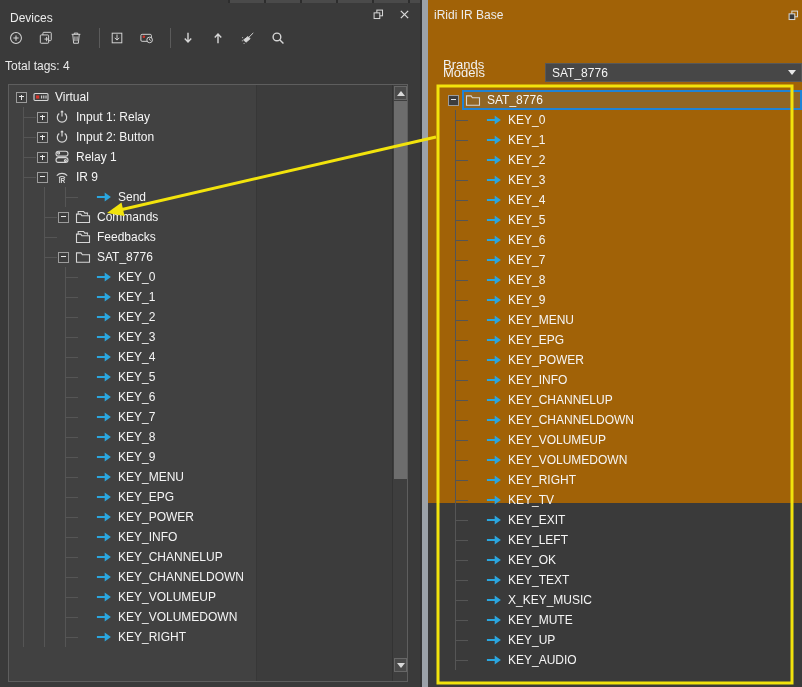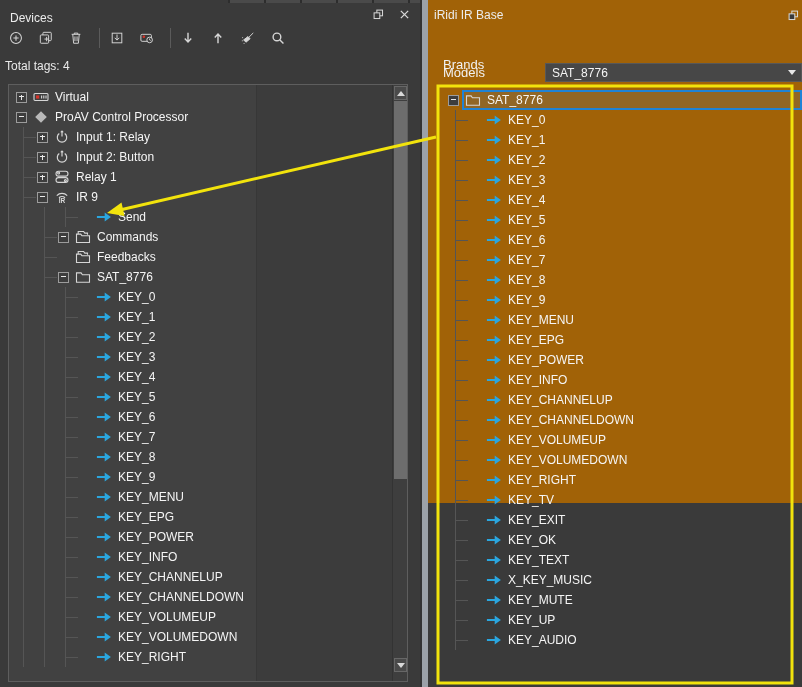--- a/index.html
+++ b/index.html
@@ -195,32 +195,20 @@
                 <svg viewBox="0 0 16 12" fill="none" stroke="currentColor" stroke-width="1.1">
                   <rect x="1" y="2.5" width="14" height="7" rx="1"></rect>
                   <rect x="3" y="4.4" width="3.2" height="3.2" class="red"></rect>
                   <path d="M8.6 4.4v3.2M10.8 4.4v3.2M13 4.4v3.2"></path>
                 </svg>
               </span>
               <span class="label">Virtual</span>
             </span>
           </div>
           <div class="row">
-            <span class="guides" style="display:flex;"></span>
-            <span class="expander minus"></span>
-            <span class="row-content">
-              <span class="icon-slot">
-                <svg viewBox="0 0 14 14">
-                  <rect x="2.9" y="2.9" width="8.2" height="8.2" class="fillgray" transform="rotate(45 7 7)"></rect>
-                </svg>
-              </span>
-              <span class="label">ProAV Control Processor</span>
-            </span>
-          </div>
-          <div class="row">
             <span class="guides" style="display:flex;">
               <span class="gcell stub"></span>
             </span>
             <span class="expander plus"></span>
             <span class="row-content">
               <span class="icon-slot">
                 <svg viewBox="0 0 14 14" fill="none" stroke="currentColor" stroke-width="1.2">
                   <path d="M7 1.2v5.3"></path>
                   <path d="M5.8 2.4L7 1.1l1.2 1.3"></path>
                   <path d="M4.3 3.6a4.7 4.7 0 1 0 5.4 0"></path>
@@ -1034,20 +1022,35 @@
             <span class="gcell stub"></span>
           </span>
           <span class="expander hidden"></span>
           <span class="row-content">
             <span class="icon-slot arrow-ic">
               <svg viewBox="0 0 14 10" fill="none" stroke="currentColor" stroke-width="1.8">
                 <path d="M0.8 5h8"></path>
                 <path d="M7.6 1L13 5 7.6 9z" fill="currentColor" stroke="none"></path>
               </svg>
             </span>
+            <span class="label">KEY_LEFT</span>
+          </span>
+        </div>
+        <div class="row">
+          <span class="guides" style="display:flex;">
+            <span class="gcell stub"></span>
+          </span>
+          <span class="expander hidden"></span>
+          <span class="row-content">
+            <span class="icon-slot arrow-ic">
+              <svg viewBox="0 0 14 10" fill="none" stroke="currentColor" stroke-width="1.8">
+                <path d="M0.8 5h8"></path>
+                <path d="M7.6 1L13 5 7.6 9z" fill="currentColor" stroke="none"></path>
+              </svg>
+            </span>
             <span class="label">KEY_OK</span>
           </span>
         </div>
         <div class="row">
           <span class="guides" style="display:flex;">
             <span class="gcell stub"></span>
           </span>
           <span class="expander hidden"></span>
           <span class="row-content">
             <span class="icon-slot arrow-ic">

